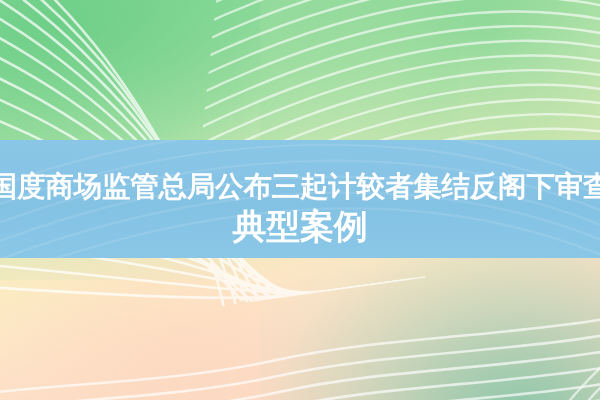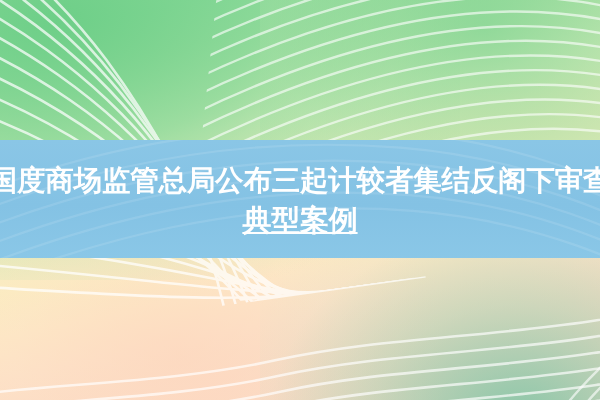--- a/index.html
+++ b/index.html
@@ -143,40 +143,40 @@
     width: 740px;
     height: 330px;
     opacity: 0.55;
     transform: rotate(-4deg);
   }
 
   
   .title-wrap {
     position: absolute;
     left: 0;
-    top: 141px;
+    top: 147px;
     width: 600px;
     height: 118px;
     display: flex;
     flex-direction: column;
     align-items: center;
     justify-content: center;
     z-index: 5;
   }
   .title-line {
     color: #ffffff;
     font-weight: bold;
     font-size: 29px;
     line-height: 40px;
     letter-spacing: -0.2px;
     white-space: nowrap;
     text-align: center;
   }
   .title-line.l1 { font-size: 28.5px; }
-  .title-line.l2 { font-size: 29px; text-decoration: underline; }
+  .title-line.l2 { font-size: 34px; }
 </style>
 </head>
 <body>
 
 <div id="banner">
 
   <div class="bg-base"></div>
   <div class="wash-tl"></div>
   <div class="wash-tr"></div>
   <div class="wash-bl"></div>

